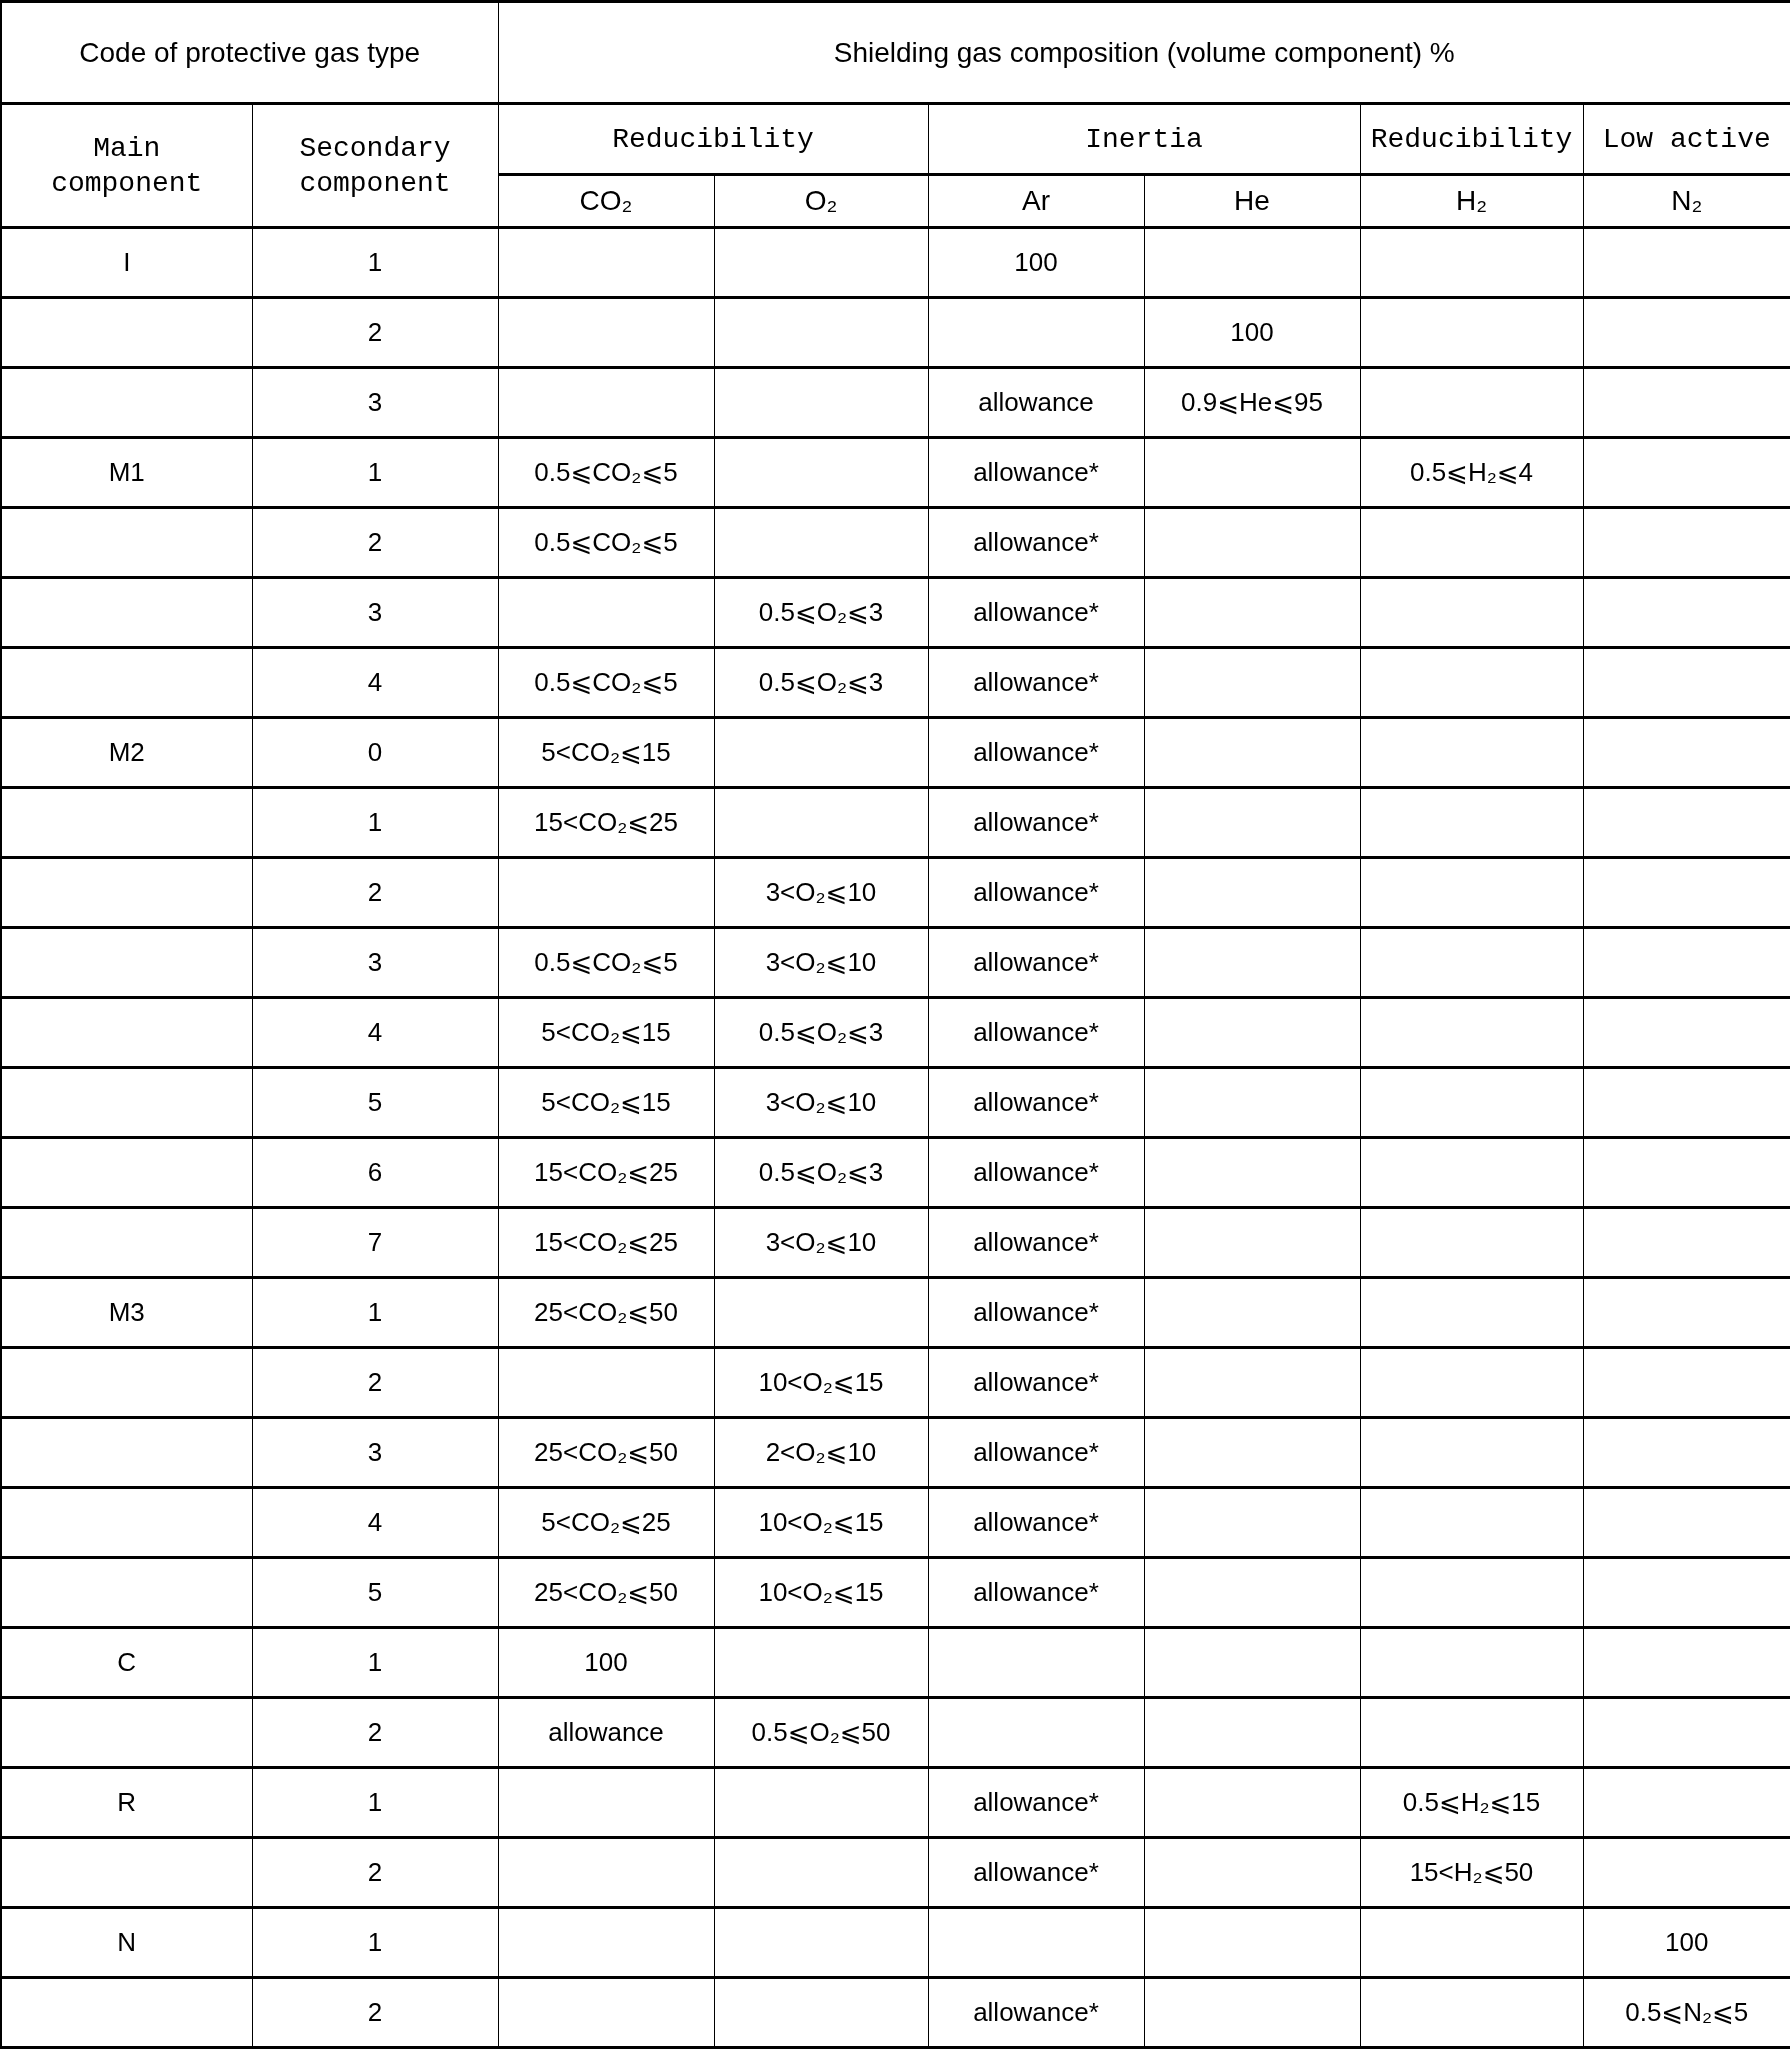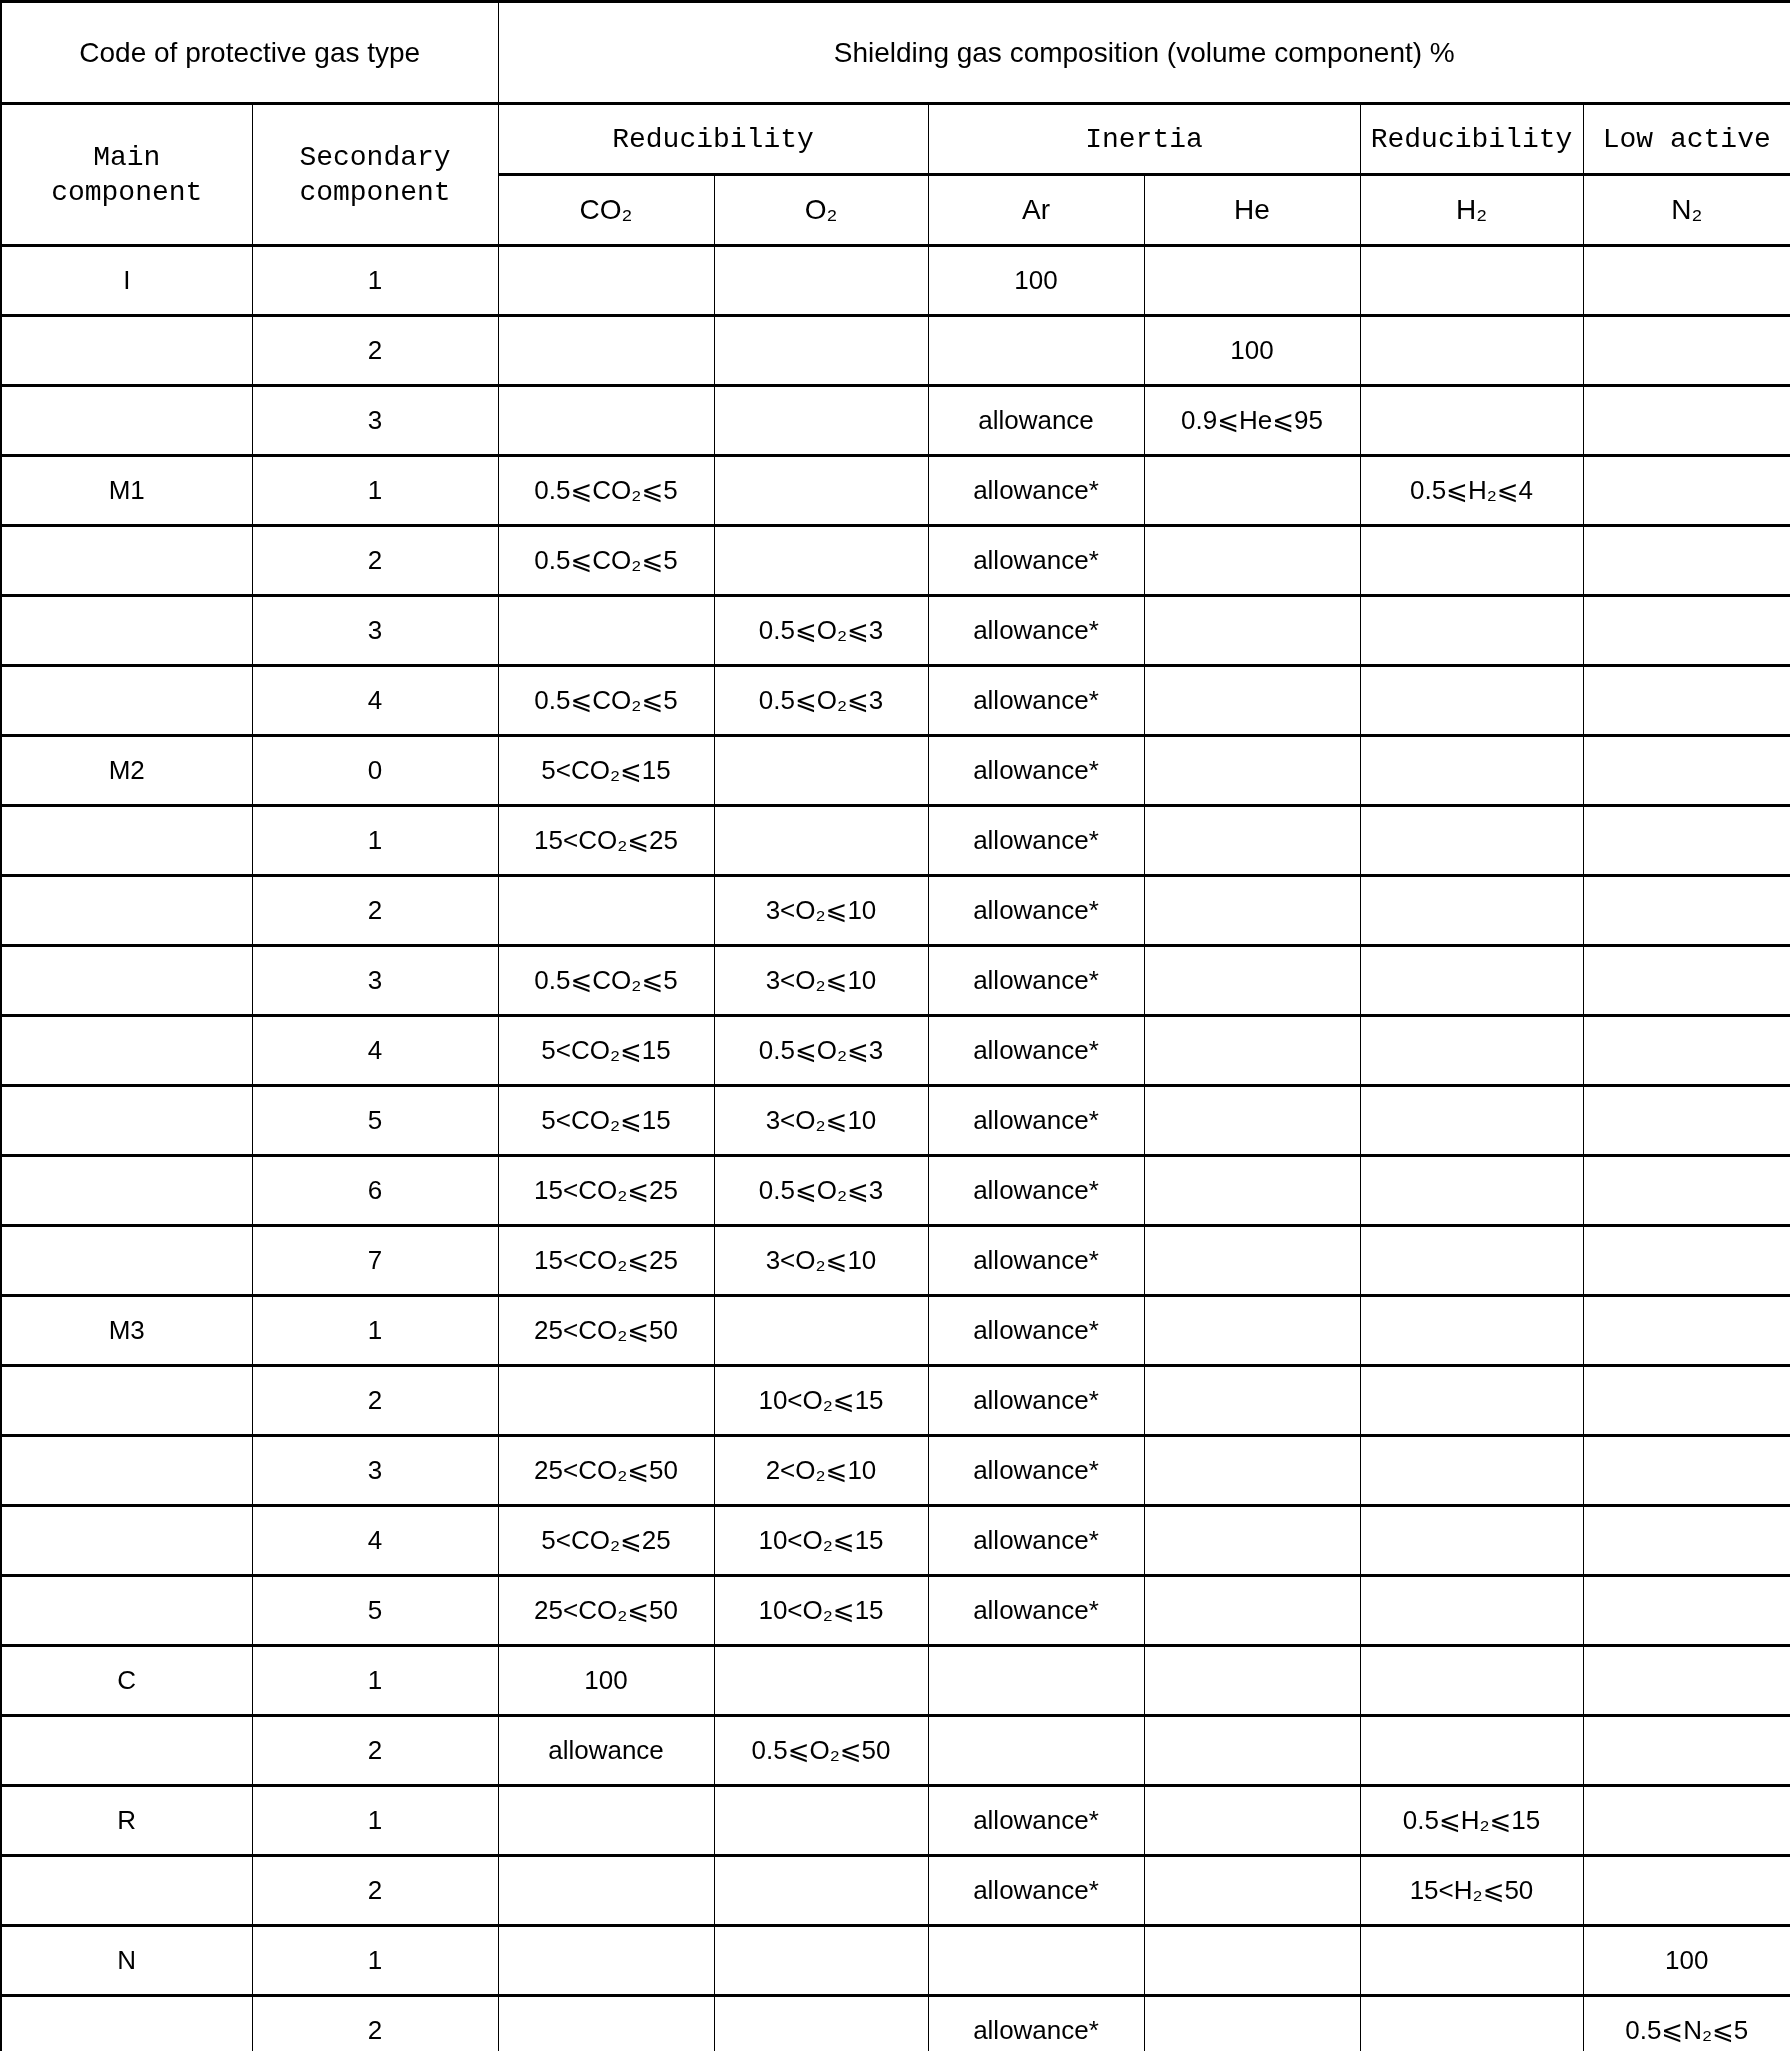--- a/index.html
+++ b/index.html
@@ -30,21 +30,21 @@
     border-top: 3.8px solid #000;
     border-bottom: 3.8px solid #000;
     text-align: center;
     vertical-align: middle;
     font-weight: normal;
     padding: 0 3.8px;
     overflow: hidden;
   }
   thead tr.hrow1 { height: 102px; }
   thead tr.hrow2 { height: 71px; font-family: Liberation Mono, monospace; }
-  thead tr.hrow3 { height: 71px; }
+  thead tr.hrow3 { height: 53px; }
   tbody tr { height: 70px; }
   thead th { font-size: 28px; }
   tbody td { font-size: 26px; }
   .preline { white-space: pre-line; line-height: 1.25; }
 </style>
 </head>
 <body>
 
 <div class="page">
   <table class="gas-table">

